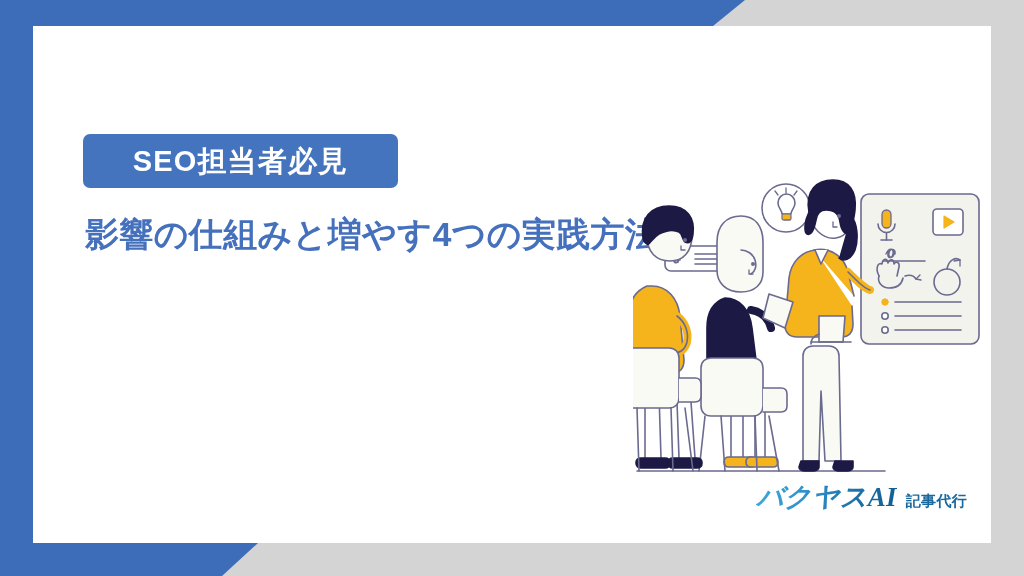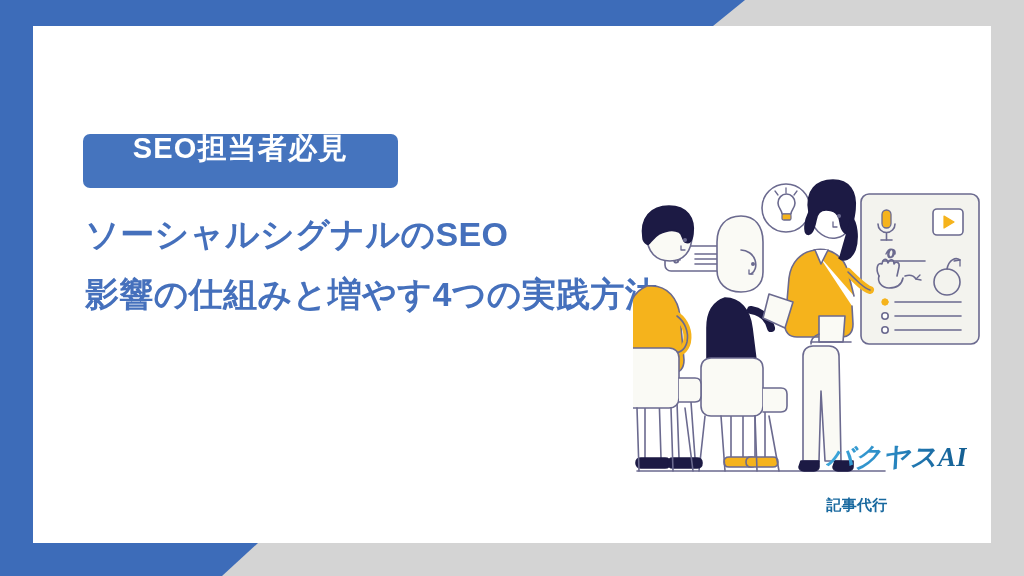--- a/index.html
+++ b/index.html
@@ -41,21 +41,21 @@
   .badge {
     position: absolute;
     left: 50px;          
     top: 108px;          
     min-width: 315px;
     height: 54px;
     box-sizing: border-box;
     border-radius: 7px;
     background: #4574BE;
     display: flex;
-    align-items: flex-start;
+    align-items: center;
     justify-content: center;
     padding: 0 26px;
   }
   .badge-text {
     color: #ffffff;
     font-size: 29px;
     font-weight: 700;
     letter-spacing: 0.04em;
     line-height: 1;
     white-space: nowrap;
@@ -85,21 +85,20 @@
   }
 
   
   .brand {
     position: absolute;
     right: 24px;
     bottom: 28px;
     display: flex;
     align-items: baseline;
     gap: 9px;
-    flex-direction: column;
   }
   .brand-main {
     font-family: "Liberation Serif", "DejaVu Serif", serif;
     font-size: 27px;
     font-style: italic;
     font-weight: 700;
     letter-spacing: 0.01em;
     background: linear-gradient(100deg, #3FA9DC 0%, #2D8FC9 38%, #1C6FA8 72%, #135C8E 100%);
     -webkit-background-clip: text;
     background-clip: text;
@@ -139,21 +138,20 @@
     <path d="M0,543 L258,543 L222,576 L0,576 Z" fill="#3D6CB9"></path>
   </svg>
 
   <div class="card">
 
     <div class="badge">
       <span class="badge-text">SEO担当者必見</span>
     </div>
 
     <div class="headline">
-      <div class="headline-line l1">ソーシャルシグナルのSEO</div>
       <div class="headline-line l2">影響の仕組みと増やす4つの実践方法</div>
     </div>
 
     <div class="illustration">
       <svg viewBox="0 0 360 330" xmlns="http://www.w3.org/2000/svg">
         <g fill="none" stroke="#6B6A8F" stroke-width="1.6" stroke-linecap="round" stroke-linejoin="round">
 
           <g>
             <rect x="228" y="18" width="118" height="150" rx="8" fill="#F3F3EE"></rect>
 

